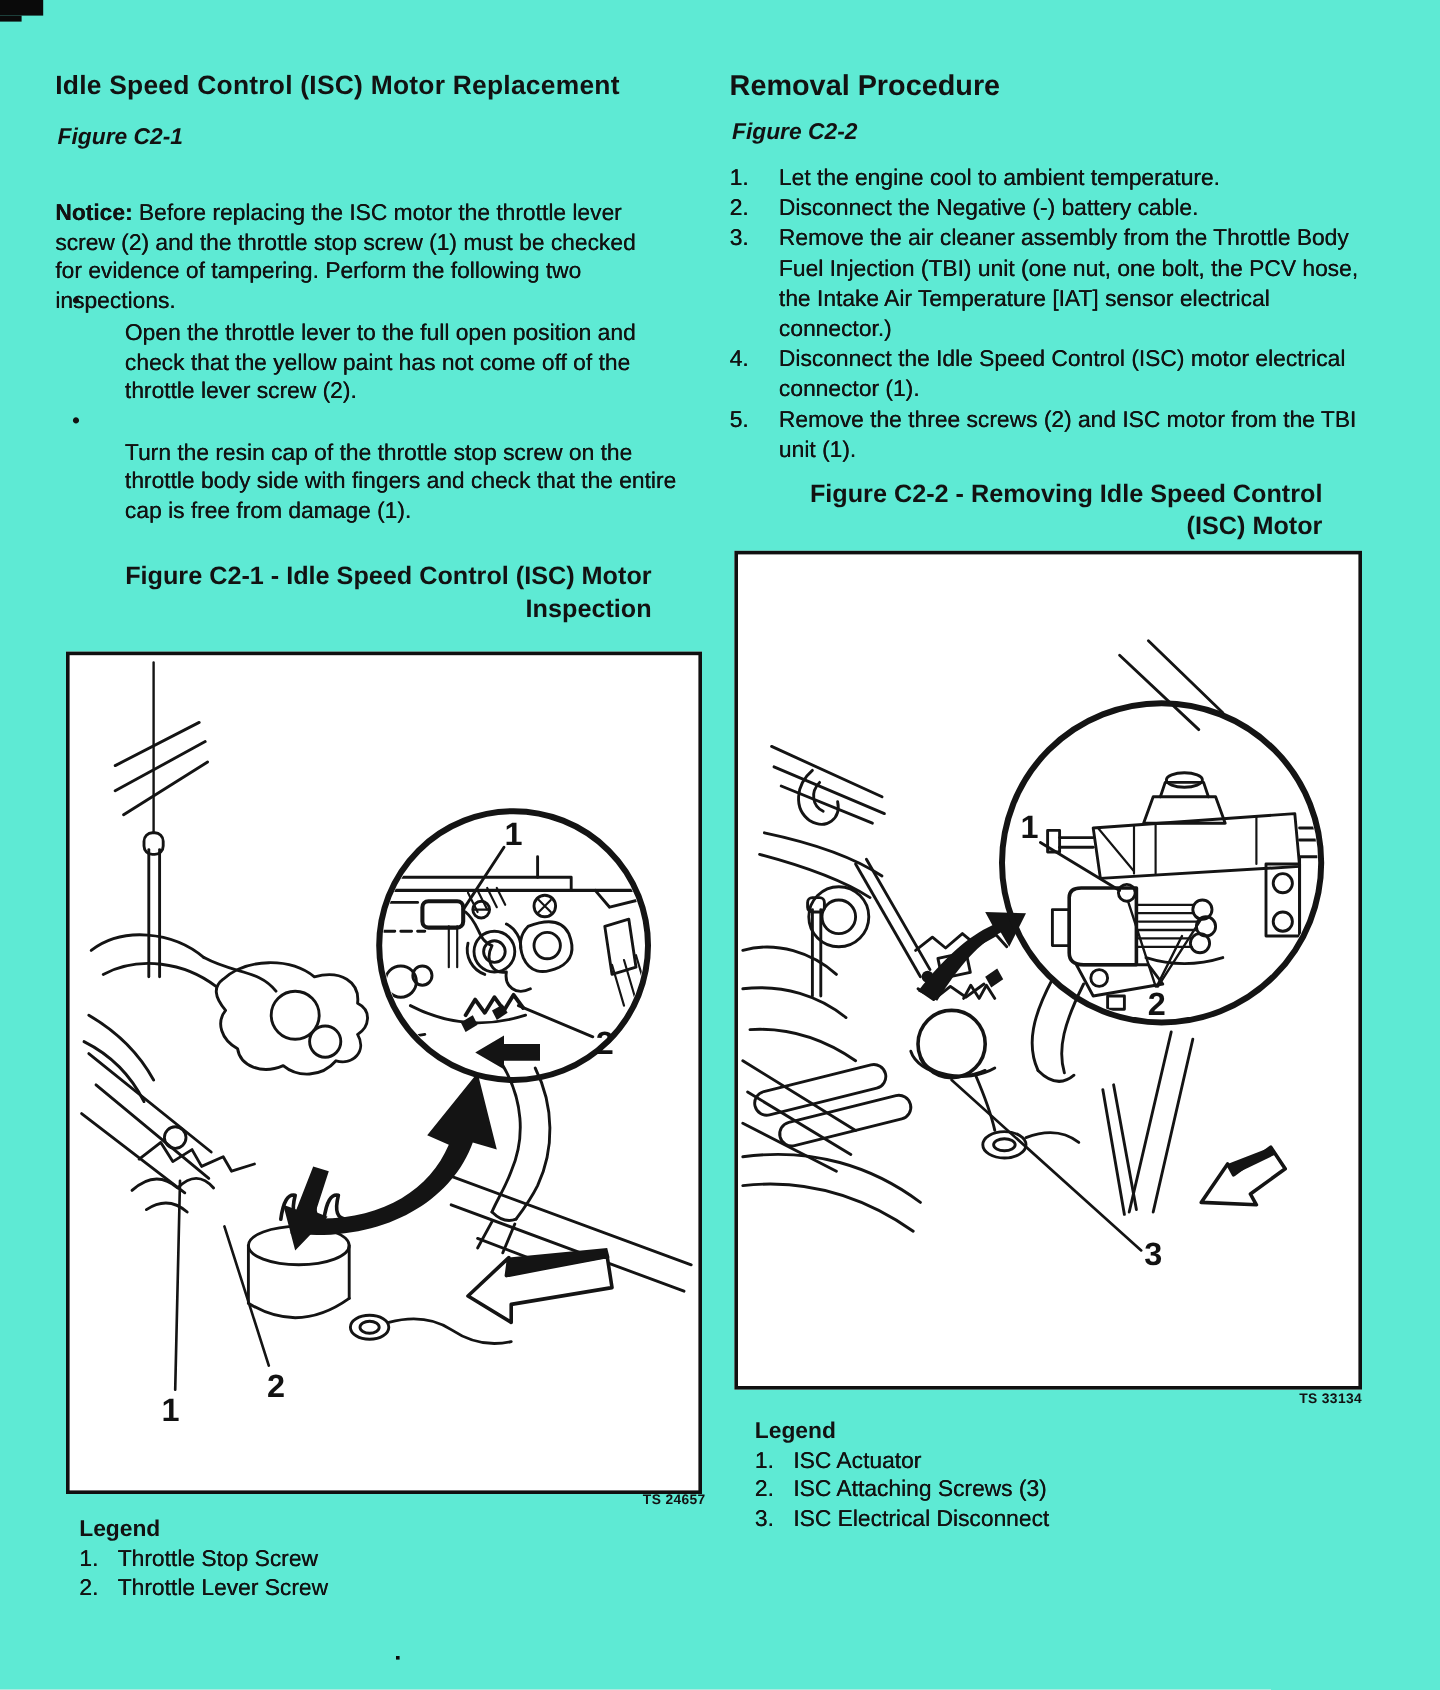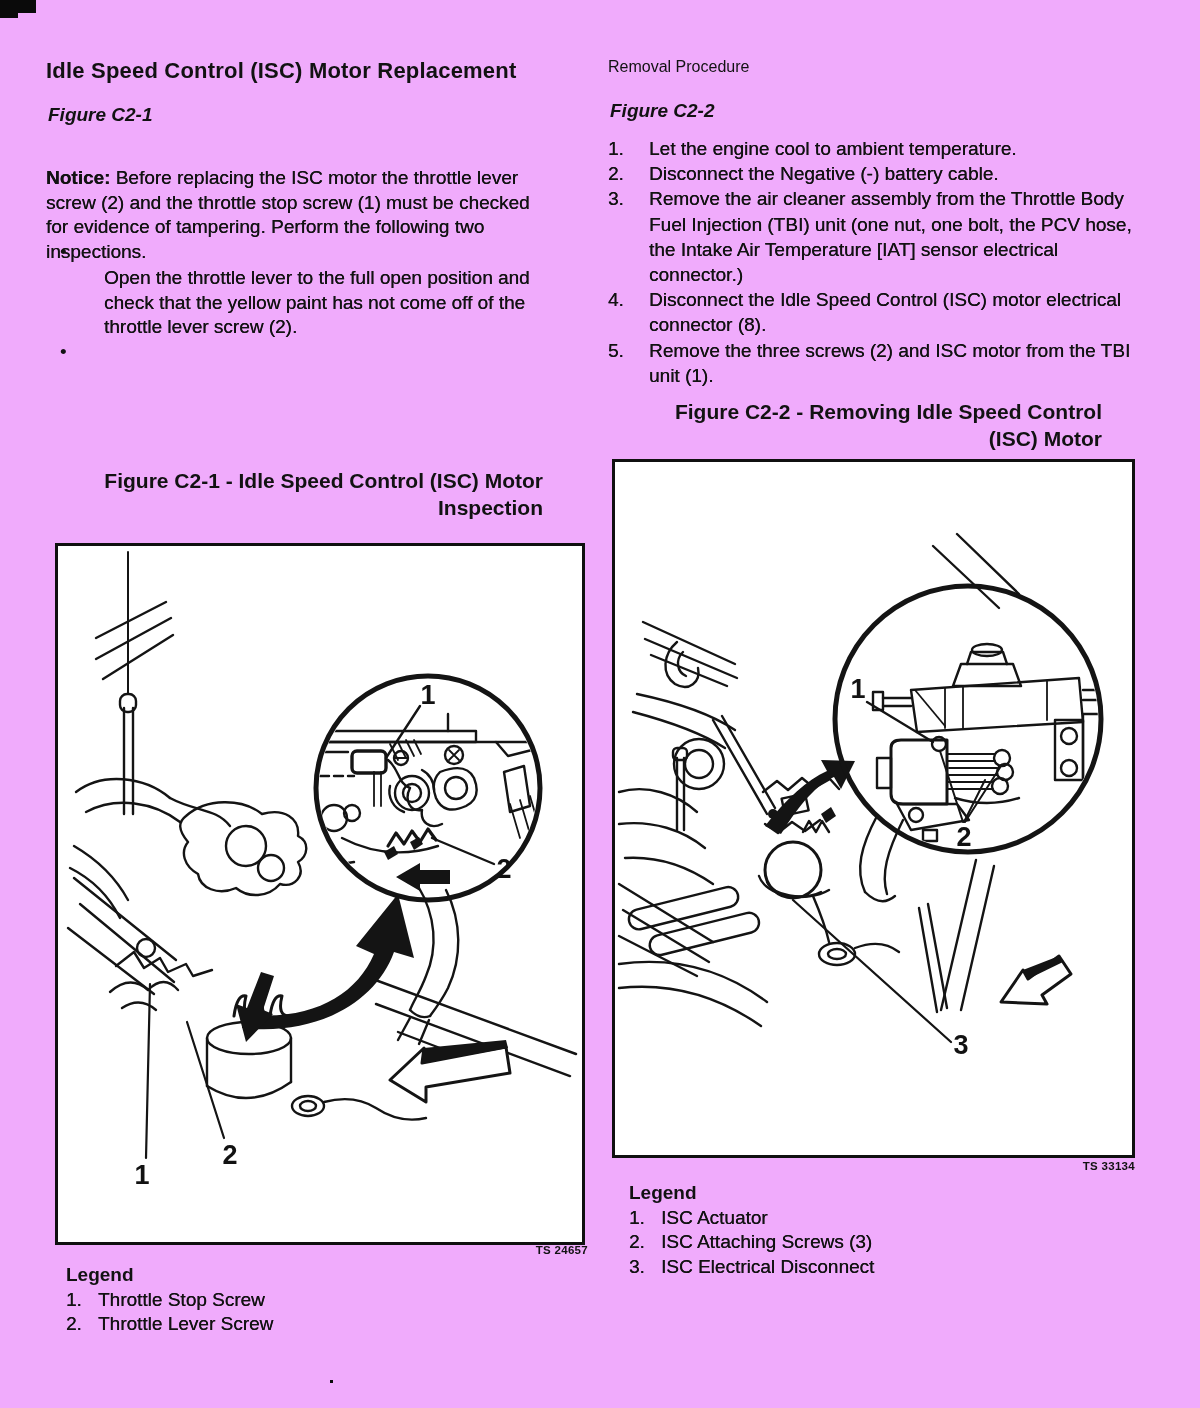--- a/index.html
+++ b/index.html
@@ -1,26 +1,26 @@
 <!DOCTYPE html>
 <html><head>
 <meta charset="utf-8">
 <style>
   html,body{margin:0;padding:0;background:#e8e8e8;}
   .page{
     position:relative;
     width:1200px;height:1408px;
-    background:#f0abfc;
+    background:#5eead4;
     font-family:"Liberation Sans", sans-serif;
     color:#121212;
     overflow:hidden;
   }
   .abs{position:absolute;}
   .h-main{font-size:22px;font-weight:700;letter-spacing:.2px;white-space:nowrap;}
-  .h-sub{font-size:16px;font-weight:400;white-space:nowrap;}
+  .h-sub{font-size:24px;font-weight:700;white-space:nowrap;}
   .fig-ref{font-size:19px;font-weight:700;font-style:italic;white-space:nowrap;}
   .body-txt{font-size:19px;line-height:24.5px;text-shadow:.25px 0 0 currentColor;margin-top:26px;}
   .bold{font-weight:700;}
   .caption{font-size:21px;font-weight:700;line-height:26.5px;text-align:right;}
   .fig-frame{border:3px solid #101010;background:#fff;box-sizing:border-box;}
   .ts-code{font-size:11.5px;font-weight:700;text-align:right;letter-spacing:.3px;}
   .legend-title{font-size:19px;font-weight:700;line-height:24.5px;}
   .legend-item{display:flex;font-size:19px;line-height:24.5px;text-shadow:.25px 0 0 currentColor;}
   .legend-item .num{width:32px;flex:none;}
   .blist{margin:0;padding:0;list-style:none;}
@@ -51,20 +51,21 @@
     <span class="bold">Notice:</span><span> Before replacing the ISC motor the throttle lever screw (2) and the throttle stop screw (1) must be checked for evidence of tampering. Perform the following two inspections.</span>
   </div>
 
   <ul class="blist abs" style="left:46px;top:240px;">
     <li>
       <span class="marker" style="padding-left:14px;">•</span>
       <span class="btxt body-txt">Open the throttle lever to the full open position and check that the yellow paint has not come off of the throttle lever screw (2).</span>
     </li>
     <li>
       <span class="marker" style="padding-left:14px;">•</span>
+      <span class="btxt body-txt">Turn the resin cap of the throttle stop screw on the throttle body side with fingers and check that the entire cap is free from damage (1).</span>
     </li>
   </ul>
 
 
   <div class="abs caption" style="left:73px;top:468px;width:470px;">Figure C2-1 - Idle Speed Control (ISC) Motor Inspection</div>
 
   <div class="abs fig-frame" style="left:55px;top:543px;width:530px;height:702px;">
     <svg width="524" height="696" viewBox="0 0 524 696">
       <defs>
         <clipPath id="lc1">
@@ -191,21 +192,21 @@
     <li>
       <span class="num">2.</span>
       <span class="stxt">Disconnect the Negative (-) battery cable.</span>
     </li>
     <li>
       <span class="num">3.</span>
       <span class="stxt">Remove the air cleaner assembly from the Throttle Body Fuel Injection (TBI) unit (one nut, one bolt, the PCV hose, the Intake Air Temperature [IAT] sensor electrical connector.)</span>
     </li>
     <li>
       <span class="num">4.</span>
-      <span class="stxt">Disconnect the Idle Speed Control (ISC) motor electrical connector (8).</span>
+      <span class="stxt">Disconnect the Idle Speed Control (ISC) motor electrical connector (1).</span>
     </li>
     <li>
       <span class="num">5.</span>
       <span class="stxt">Remove the three screws (2) and ISC motor from the TBI unit (1).</span>
     </li>
   </ol>
 
   <div class="abs caption" style="left:648px;top:399px;width:454px;">Figure C2-2 - Removing Idle Speed Control (ISC) Motor</div>
 
   <div class="abs fig-frame" style="left:612px;top:459px;width:523px;height:699px;">

